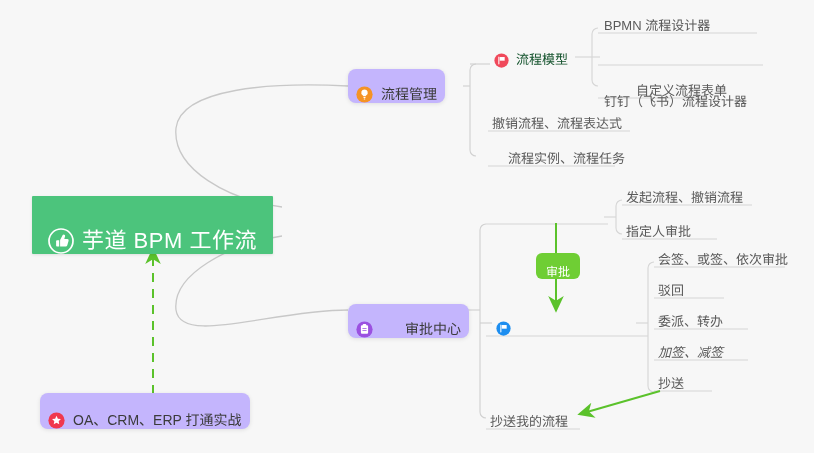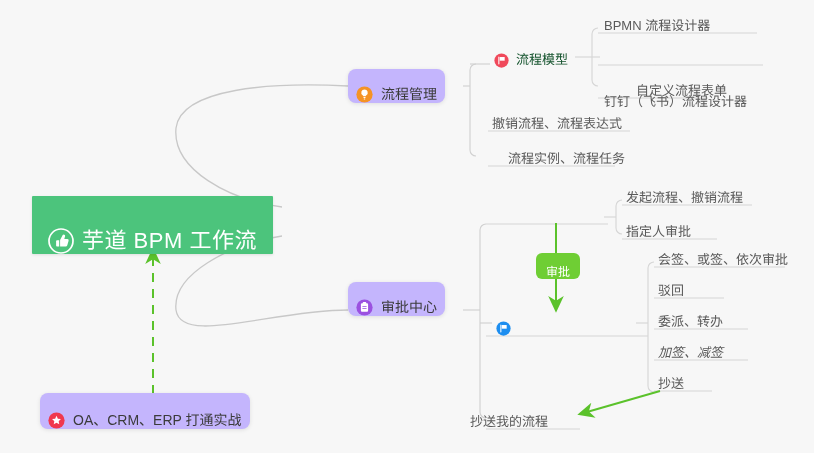--- a/index.html
+++ b/index.html
@@ -217,21 +217,21 @@
     <span class="leaf-label">自定义流程表单</span>
   </div>
 
   <div class="node leaf-node" style="left:488px; top:104px;">
     <span class="leaf-label">撤销流程、流程表达式</span>
   </div>
   <div class="node leaf-node" style="left:488px; top:139px;margin-left:16px;">
     <span class="leaf-label">流程实例、流程任务</span>
   </div>
 
-  <div class="node card-node" style="left:348px; top:282px;">
+  <div class="node card-node" style="left:348px; top:304px;gap:24px;">
     <span class="icon icon-sm">
       <svg viewBox="0 0 18 18">
         <circle cx="9" cy="9" r="8.6" fill="#9b51e0"></circle>
         <rect x="5.2" y="4.6" width="7.6" height="9.0" rx="1.1" fill="#ffffff"></rect>
         <rect x="7.1" y="3.3" width="3.8" height="2.1" rx="0.9" fill="#ffffff"></rect>
         <rect x="6.7" y="7.6" width="4.6" height="0.95" rx="0.45" fill="#9b51e0"></rect>
         <rect x="6.7" y="9.7" width="4.6" height="0.95" rx="0.45" fill="#9b51e0"></rect>
       </svg>
     </span>
     <span class="card-label">审批中心</span>
@@ -268,17 +268,17 @@
   <div class="node leaf-node" style="left:654px; top:302px;">
     <span class="leaf-label">委派、转办</span>
   </div>
   <div class="node leaf-node" style="left:654px; top:333px;font-style:italic;">
     <span class="leaf-label">加签、减签</span>
   </div>
   <div class="node leaf-node" style="left:654px; top:364px;">
     <span class="leaf-label">抄送</span>
   </div>
 
-  <div class="node leaf-node" style="left:466px; top:402px;">
+  <div class="node leaf-node" style="left:486px; top:402px;">
     <span class="leaf-label">抄送我的流程</span>
   </div>
 
 </div>
 
 </body></html>

